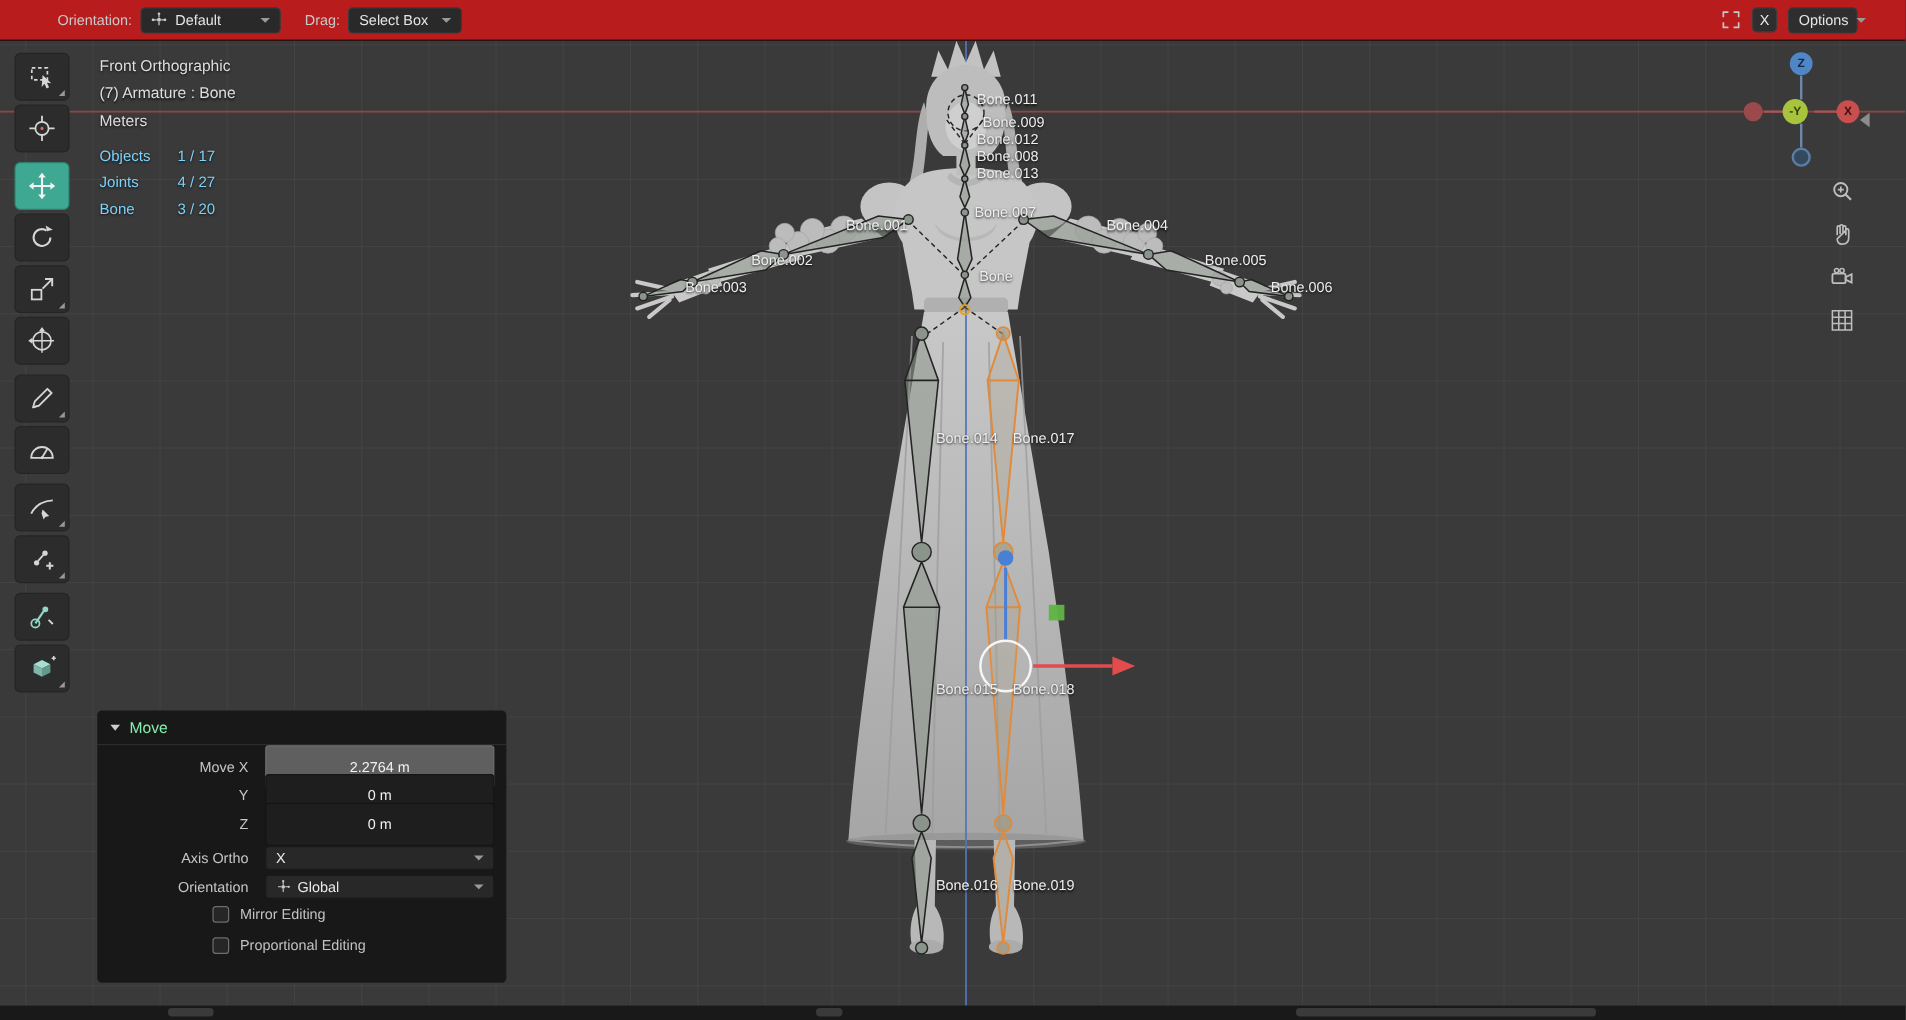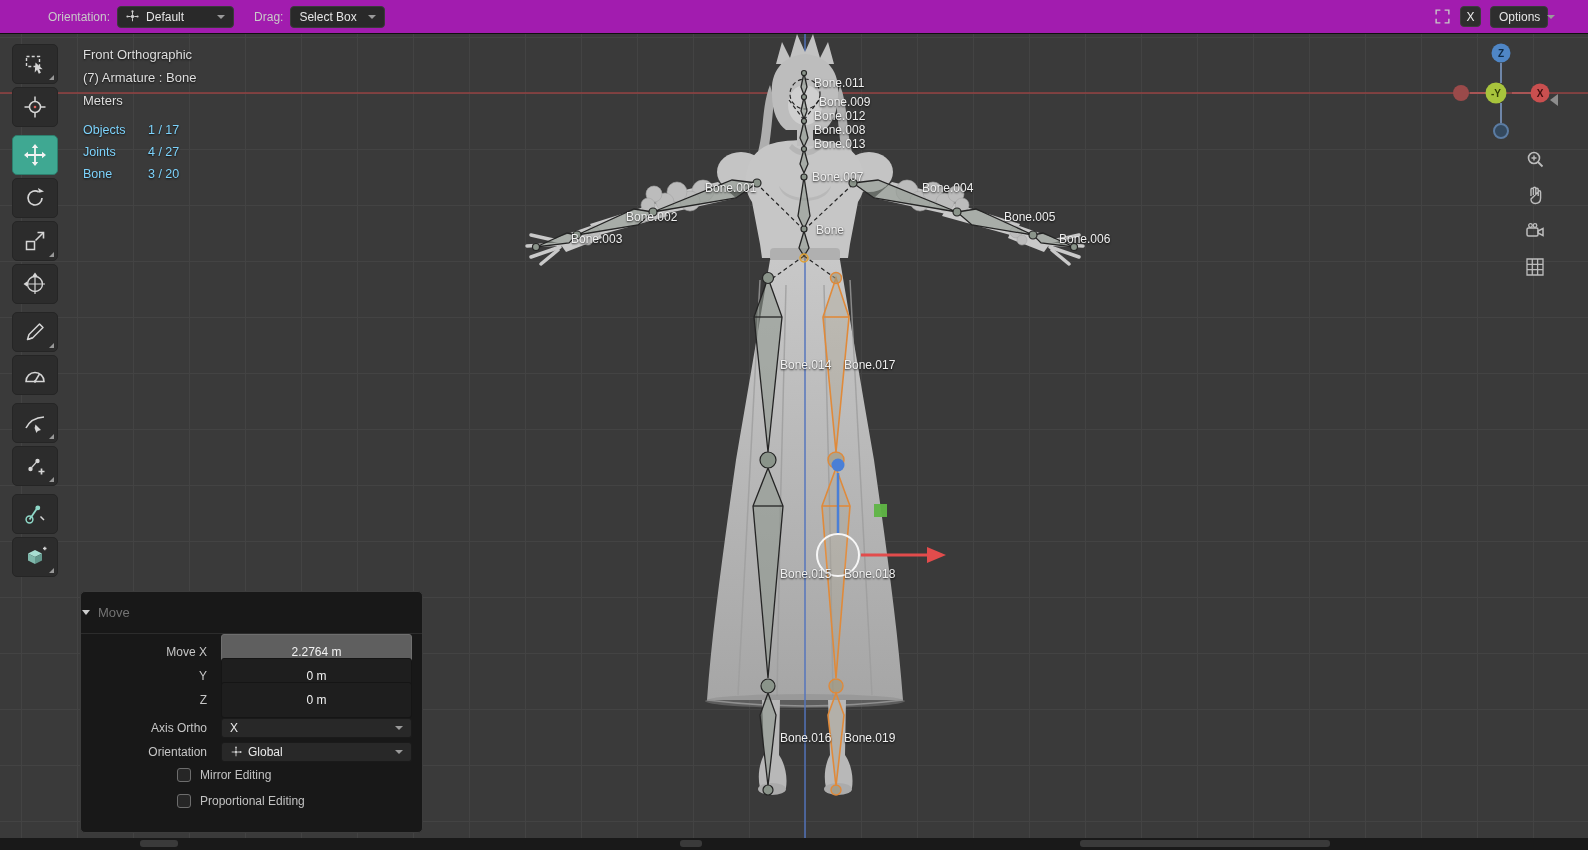--- a/index.html
+++ b/index.html
@@ -11,21 +11,21 @@
   #viewport-bg { position:absolute; inset:0; background-color:#3a3a3a;
     background-image:
       linear-gradient(#434343 1px, transparent 1px),
       linear-gradient(90deg, #434343 1px, transparent 1px);
     background-size:56px 56px; background-position:21px 37px; z-index:0; }
 
   #scene { position:absolute; left:0; top:0; z-index:1; pointer-events:none; }
 
   
   #topbar { position:absolute; left:0; top:0; width:1588px; height:34px;
-    background:#a21caf; border-bottom:1px solid #101010; z-index:6;
+    background:#b91c1c; border-bottom:1px solid #101010; z-index:6;
     display:flex; align-items:center; padding:0 40px 0 48px; color:#cfcfcf; font-size:12px; }
   .tb-label { color:#c9c9c9; margin-right:7px; }
   .dropdown { background:#292929; border:1px solid #3a3a3a; border-radius:4px; height:22px;
     display:flex; align-items:center; padding:0 8px; gap:7px; color:#e6e6e6; cursor:default; }
   .dropdown .tri { width:0; height:0; border-left:4px solid transparent; border-right:4px solid transparent;
     border-top:4px solid #9a9a9a; }
   #orientation-dd { width:117px; }
   #drag-dd { width:95px; margin-left:0; }
   .tb-gap { width:20px; }
   #tb-right { margin-left:auto; display:flex; align-items:center; gap:9px; }
@@ -63,22 +63,22 @@
     font-size:10px; font-weight:bold; transform:translate(-50%,-50%); }
   #side-icons { position:absolute; left:1522px; top:146px; width:30px; z-index:3;
     display:flex; flex-direction:column; gap:10px; }
   .side-icon { width:26px; height:26px; display:flex; align-items:center; justify-content:center; }
   #collapse-arrow { position:absolute; left:1550px; top:94px; z-index:3; width:0; height:0;
     border-top:6px solid transparent; border-bottom:6px solid transparent; border-right:8px solid #8d8d8d; }
 
   
   #move-panel { position:absolute; left:80px; top:591px; width:343px; z-index:5;
     background:rgba(22,22,22,.93); border:1px solid #3c3c3c; border-radius:5px; padding-bottom:12px; }
-  .mp-header { height:42px; display:flex; align-items:center; gap:8px; padding:0 1px;
-    color:#737373; font-size:13px; border-bottom:1px solid #2c2c2c; }
+  .mp-header { height:29px; display:flex; align-items:center; gap:8px; padding:0 11px;
+    color:#86efac; font-size:13px; border-bottom:1px solid #2c2c2c; }
   .mp-chevron { width:0; height:0; border-left:4px solid transparent; border-right:4px solid transparent;
     border-top:5px solid #cdcdcd; }
   .mp-row { display:flex; align-items:center; height:24px; padding-right:10px; }
   .mp-label { width:140px; text-align:right; padding-right:14px; color:#c6c6c6; font-size:12px; white-space:nowrap; }
   .mp-field { flex:1; height:36px; border-radius:3px; background:#1e1e1e; color:#f2f2f2; font-size:12px;
     display:flex; align-items:center; justify-content:center; border:1px solid #151515; }
   .mp-field.hl { background:#5f5f5f; border-color:#6e6e6e; }
   .mp-select { flex:1; height:20px; border-radius:3px; background:#282828; border:1px solid #1a1a1a;
     color:#eaeaea; font-size:12px; display:flex; align-items:center; padding:0 8px; gap:6px; }
   .mp-select .sel-text { flex:1; }

